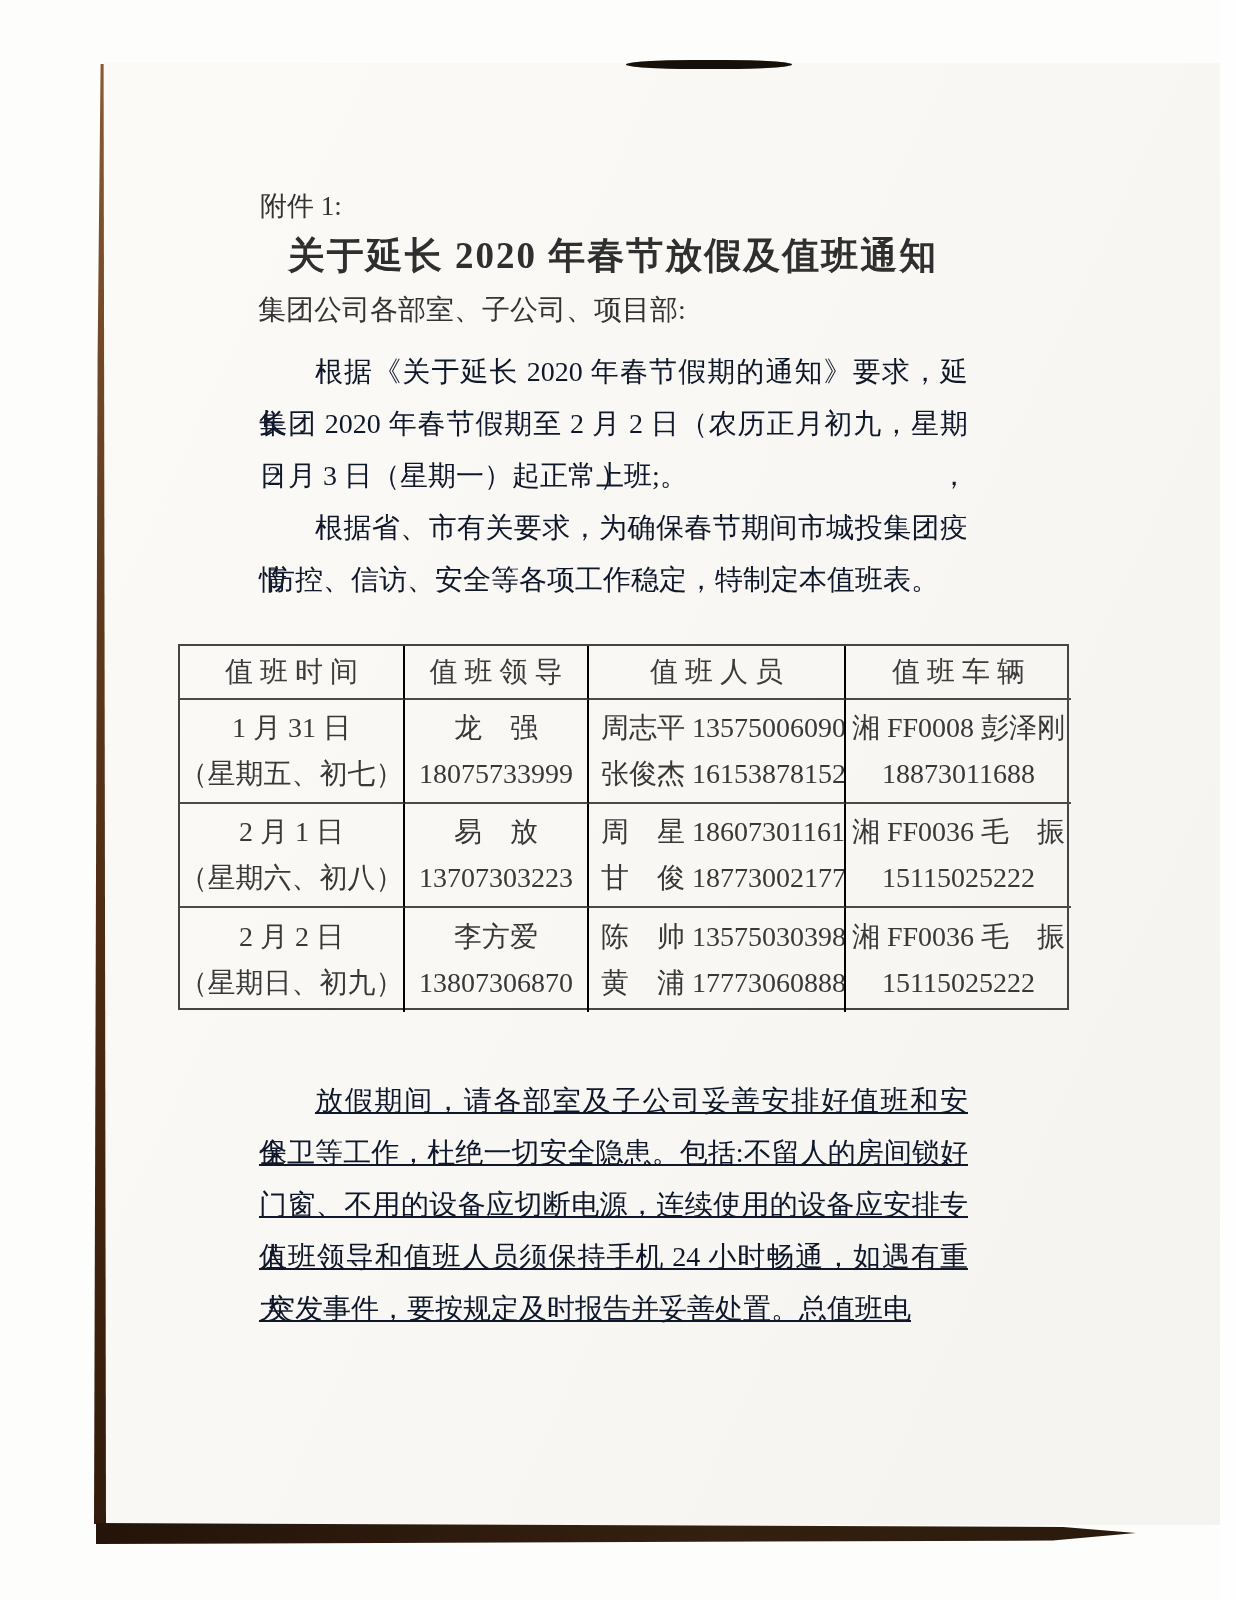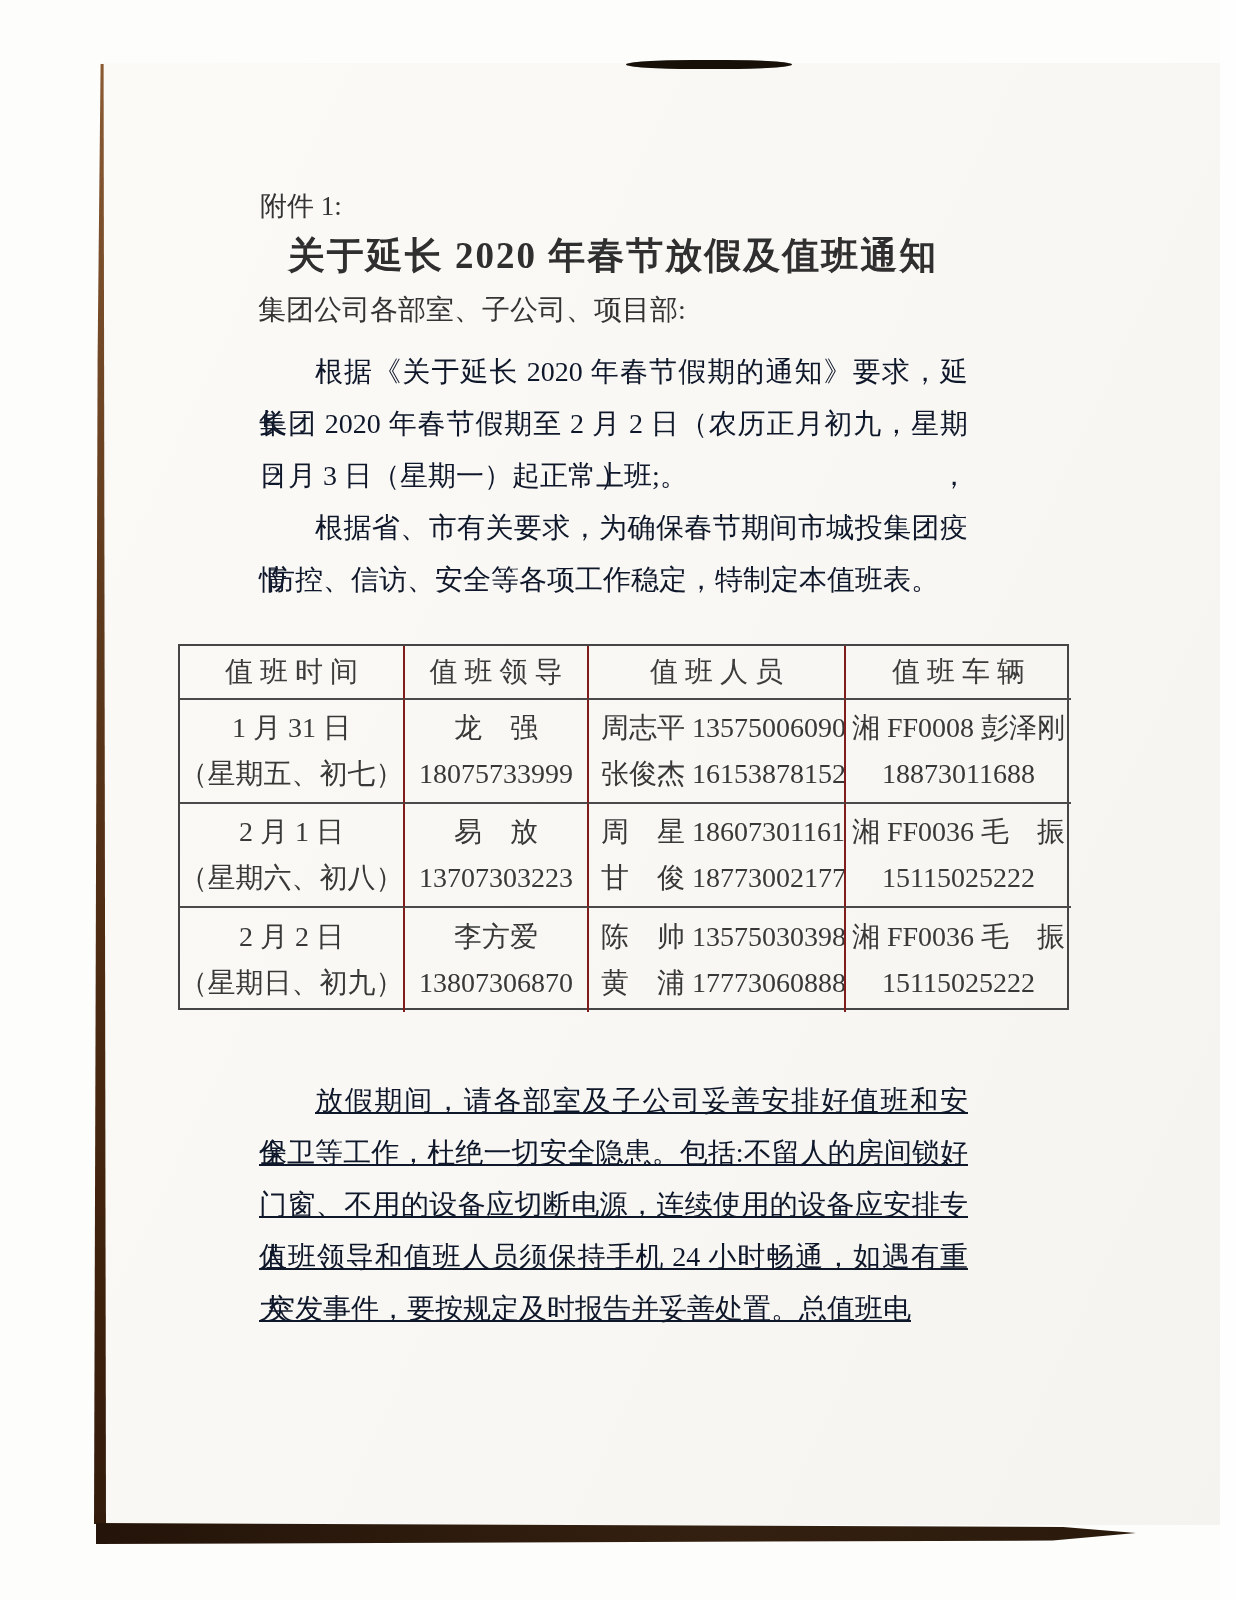--- a/index.html
+++ b/index.html
@@ -55,21 +55,21 @@
     position:absolute;left:178px;top:644px;width:891px;height:366px;
     display:grid;
     grid-template-columns:225px 184px 257px 225px;
     grid-template-rows:54px 104px 104px 104px;
     border:2px solid #454545;
     box-sizing:border-box;
     font-size:28px;color:#383838;
     background:transparent;
   }
   .cell{
-    border-right:2px solid #7f1d1d;border-bottom:2px solid #4a4a4a;
+    border-right:2px solid #000000;border-bottom:2px solid #4a4a4a;
     display:flex;flex-direction:column;justify-content:space-evenly;
     align-items:center;box-sizing:border-box;overflow:hidden;
   }
   .cell.no-r{border-right:none;}
   .cell.no-b{border-bottom:none;}
   .cell.hdr{justify-content:center;letter-spacing:7px;padding-left:7px;color:#3c3c3c;}
   .cell.staff{align-items:flex-start;padding-left:12px;}
   .cl{line-height:34px;white-space:nowrap;}
 </style>
 </head>

